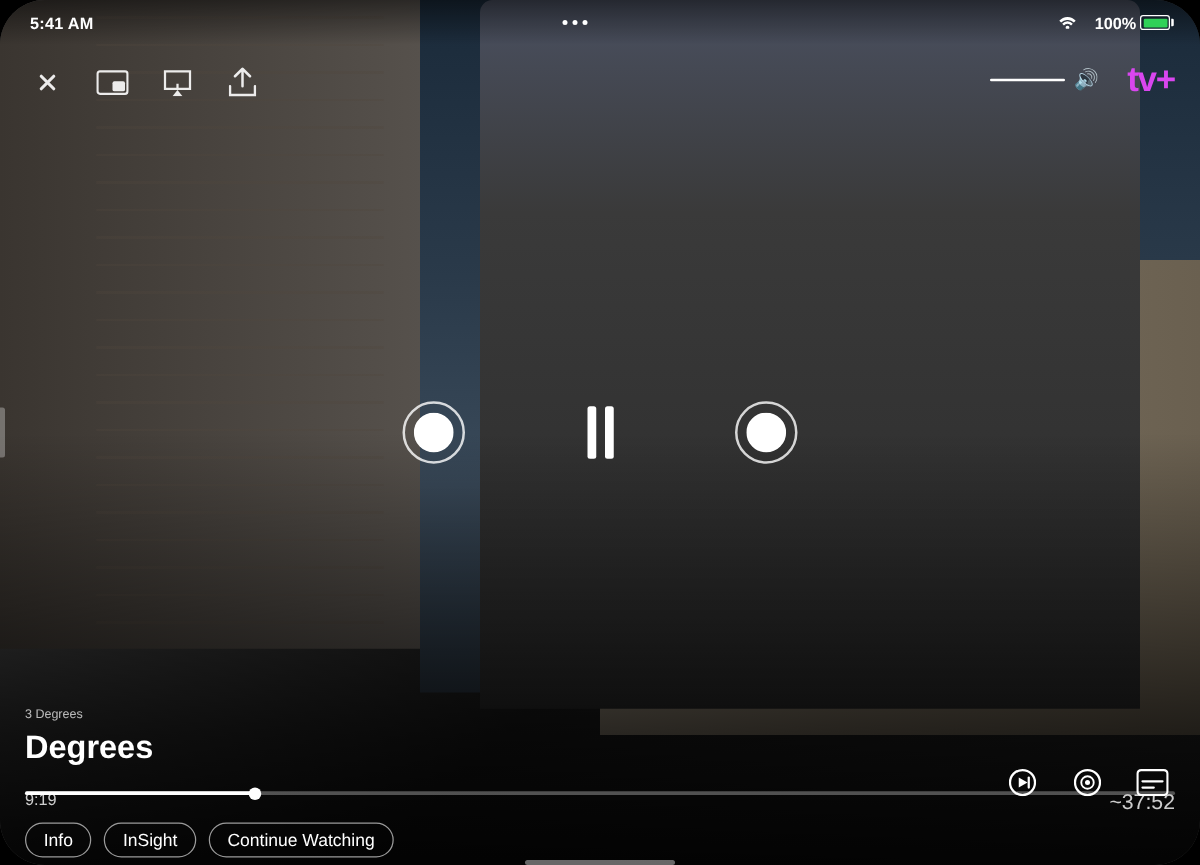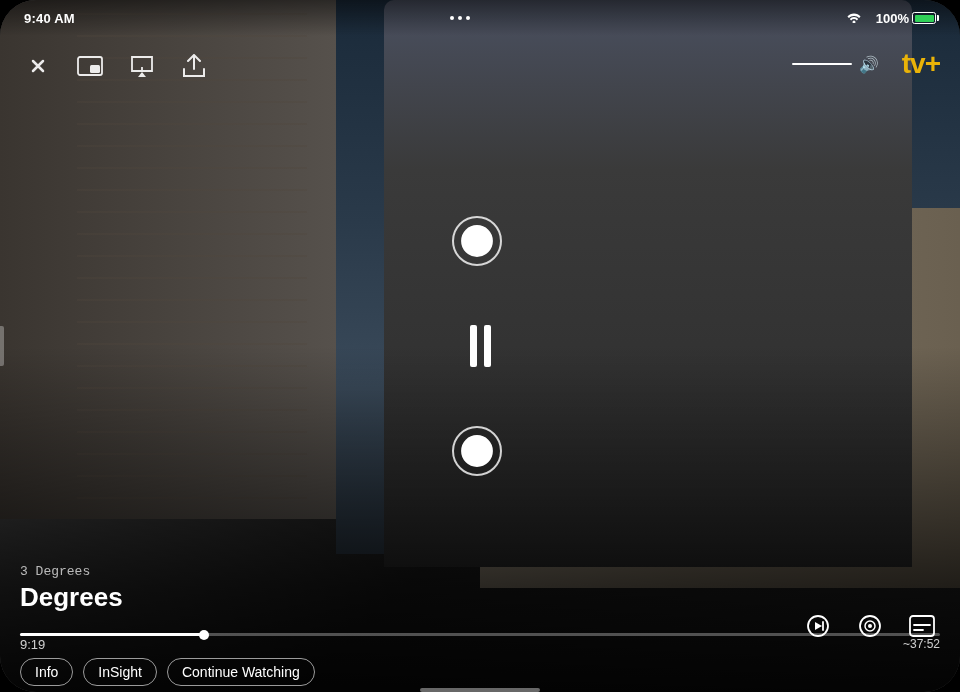--- a/index.html
+++ b/index.html
@@ -242,42 +242,41 @@
 
     .apple-logo-mark {
       font-size: 22px;
       color: #fff;
       line-height: 1;
     }
 
     .tv-plus-text {
       font-size: 28px;
       font-weight: 700;
-      color: #eab308;
+      color: #d946ef;
       letter-spacing: -1px;
     }
 
     
     .volume-bar-container {
       display: flex;
       align-items: center;
       gap: 8px;
     }
 
     
     .center-controls {
       position: absolute;
       top: 50%;
       left: 50%;
       transform: translate(-50%, -50%);
       display: flex;
-      align-items: flex-start;
-      gap: 52px;
+      align-items: center;
+      gap: 80px;
       z-index: 50;
-      flex-direction: column;
     }
 
     .skip-btn {
       width: 50px;
       height: 50px;
       border: 2.5px solid rgba(255,255,255,0.8);
       border-radius: 50%;
       display: flex;
       align-items: center;
       justify-content: center;
@@ -318,24 +317,23 @@
       right: 0;
       padding: 0 20px;
       z-index: 50;
     }
 
     .show-meta {
       margin-bottom: 4px;
     }
 
     .show-series {
-      font-size: 13px;
+      font-size: 10px;
       color: rgba(255,255,255,0.7);
       font-weight: 400;
-      font-family: Liberation Mono, monospace;
     }
 
     .show-title {
       font-size: 26px;
       font-weight: 700;
       color: #fff;
       line-height: 1.1;
     }
 
     
@@ -388,21 +386,21 @@
       z-index: 50;
     }
 
     .time-current {
       font-size: 13px;
       color: rgba(255,255,255,0.8);
       font-weight: 500;
     }
 
     .time-remaining {
-      font-size: 12px;
+      font-size: 17px;
       color: rgba(255,255,255,0.8);
       font-weight: 500;
     }
 
     
     .right-side-controls {
       position: absolute;
       bottom: 48px;
       right: 20px;
       display: flex;
@@ -487,21 +485,21 @@
       <div class="scene-right"></div>
 
       <div class="scene-seat"></div>
 
       <div class="person-silhouette"></div>
     </div>
     <div class="video-overlay"></div>
   </div>
 
   <div class="status-bar">
-    <div class="status-left">9:40 AM</div>
+    <div class="status-left">5:41 AM</div>
     <div class="status-center">
       <div class="status-dot"></div>
       <div class="status-dot"></div>
       <div class="status-dot"></div>
     </div>
     <div class="status-right">
       <span class="wifi-icon">
         <svg width="16" height="12" viewBox="0 0 16 12" fill="white">
           <path d="M8 9.5a1.5 1.5 0 1 1 0 3 1.5 1.5 0 0 1 0-3zm0-3.5a5.5 5.5 0 0 1 4.24 2l-1.4 1.4A3.5 3.5 0 0 0 8 8a3.5 3.5 0 0 0-2.84 1.4L3.76 8A5.5 5.5 0 0 1 8 6zm0-3.5a8.5 8.5 0 0 1 6.56 3.1L13.1 7.05A6.5 6.5 0 0 0 8 5a6.5 6.5 0 0 0-5.1 2.05L1.44 5.6A8.5 8.5 0 0 1 8 2.5z"></path>
         </svg>

